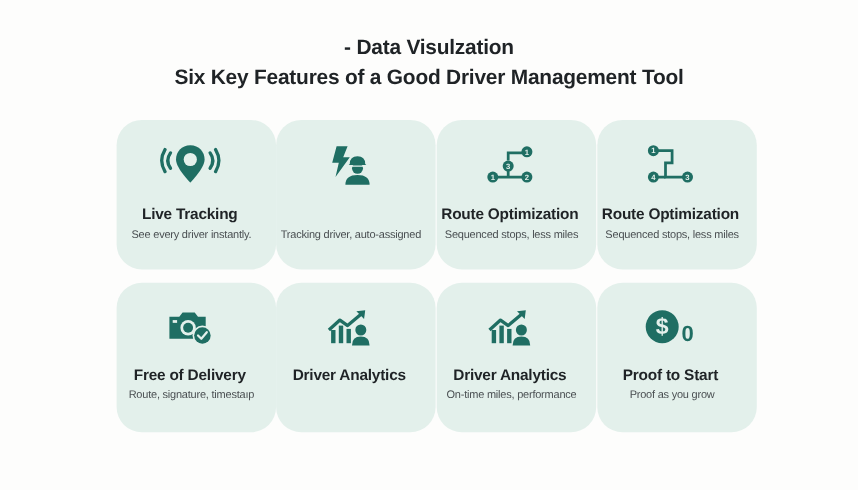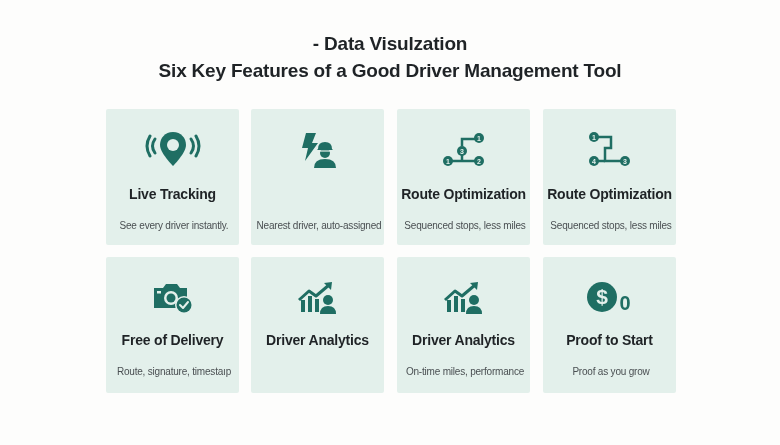--- a/index.html
+++ b/index.html
@@ -10,38 +10,38 @@
     position: relative;
   }
   .title {
     position: absolute; left: 0; top: 30px; width: 780px;
     text-align: center; color: #1f2326;
     font-size: 19px; font-weight: bold; line-height: 27px;
     letter-spacing: -0.2px;
   }
   .card {
     position: absolute; width: 133px; height: 136px;
-    background: #e3f0eb; border-radius: 2px;
+    background: #e3f0eb; border-radius: 23px;
     text-align: center;
+    padding-left: 12px;
   }
   .icon {
     position: absolute; left: 0; top: 20px; width: 133px; height: 42px;
     display: flex; justify-content: center; align-items: center;
   }
   .icon svg { display: block; }
   .card-title {
     position: absolute; left: 0; width: 133px; top: 77px;
     font-size: 14px; font-weight: bold; color: #1f2326;
     white-space: nowrap; letter-spacing: -0.2px;
   }
   .card-sub {
     position: absolute; left: 0; width: 136px; top: 99px;
     font-size: 10px; color: #4a4f52; white-space: nowrap;
     letter-spacing: -0.2px;
-    margin-top: 12px;
   }
   .row2 .icon { top: 20px; }
   .row2 .card-title { top: 75px; }
   .row2 .card-sub { top: 97px; }
 </style>
 </head>
 <body>
 
 <div class="title">
   <div>- Data Visulzation</div>
@@ -68,21 +68,21 @@
 <div class="card" style="left:251px; top:109px;">
   <div class="icon">
     <svg width="40" height="38" viewBox="0 0 40 38">
       <path d="M8 2 L18 2 L14 12 L20 12 L7 30 L10 17 L4 17 Z" fill="#1f6e63"></path>
       <path d="M20 18 Q20 11 27 11 Q34 11 34 18 L35 19 L19 19 Z" fill="#1f6e63"></path>
       <circle cx="27" cy="22" r="5" fill="#1f6e63"></circle>
       <path d="M16 37 Q16 28 27 28 Q38 28 38 37 Z" fill="#1f6e63"></path>
       <path d="M21 20 L33 20" stroke="#e3f0eb" stroke-width="1.2"></path>
     </svg>
   </div>
-  <div class="card-sub">Nearest driver, auto-assigned</div>
+  <div class="card-sub">Tracking driver, auto-assigned</div>
 </div>
 
 <div class="card" style="left:397px; top:109px;">
   <div class="icon">
     <svg width="46" height="38" viewBox="0 0 46 38">
       <g stroke="#1f6e63" stroke-width="2.5" fill="none">
         <path d="M21 15 L21 8 L34 8"></path>
         <path d="M8 30 L34 30"></path>
         <path d="M21 24 L21 30"></path>
       </g>

